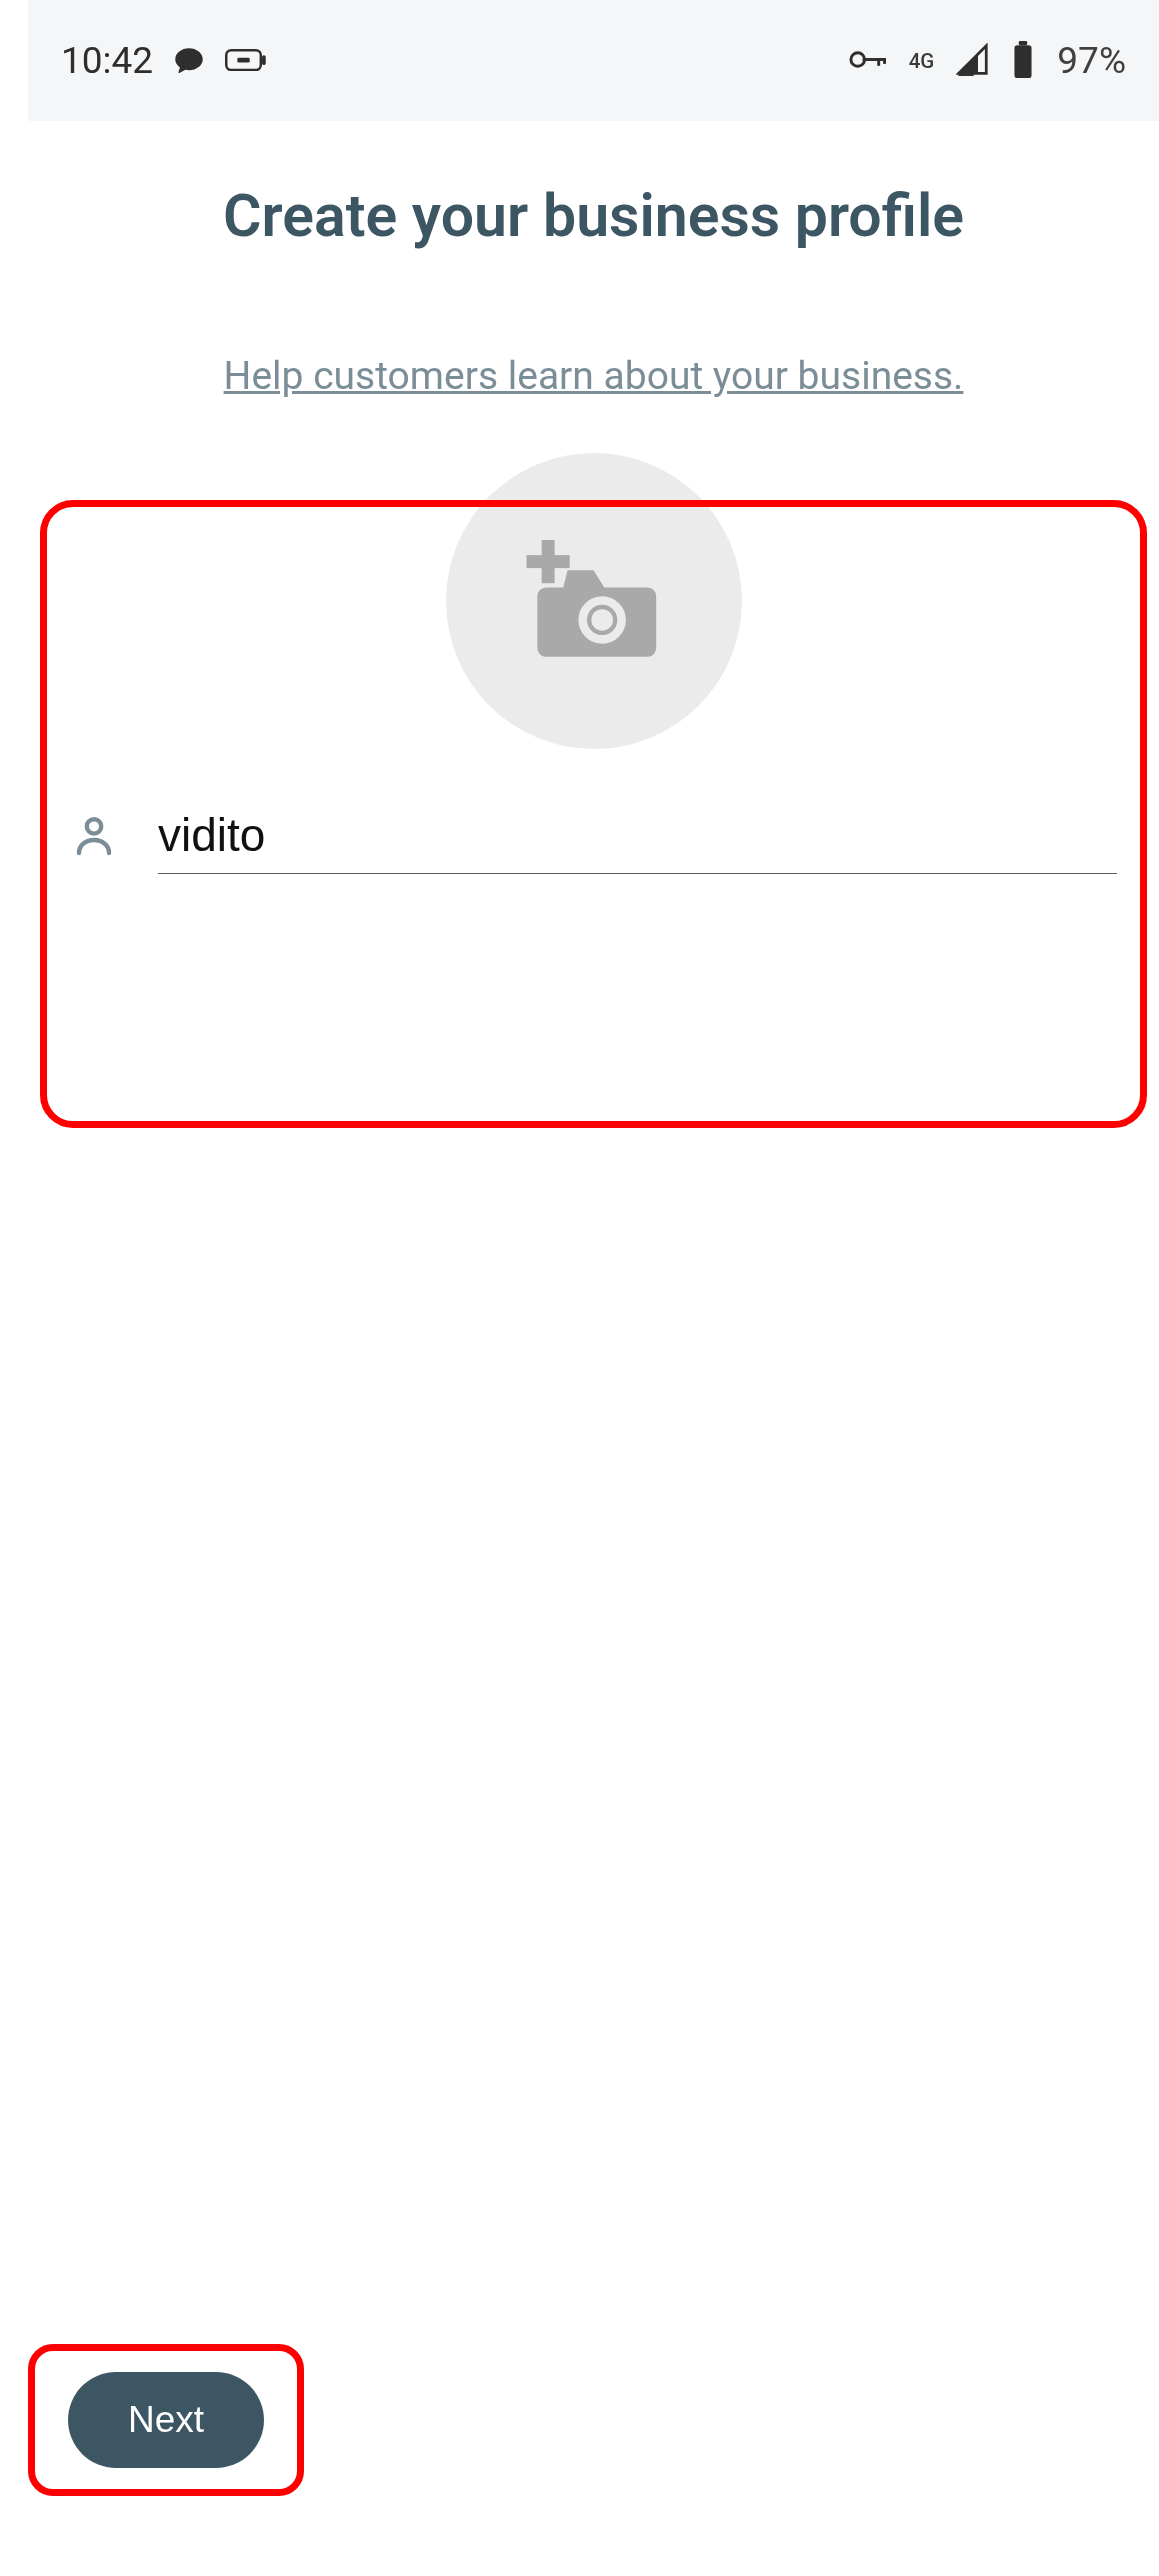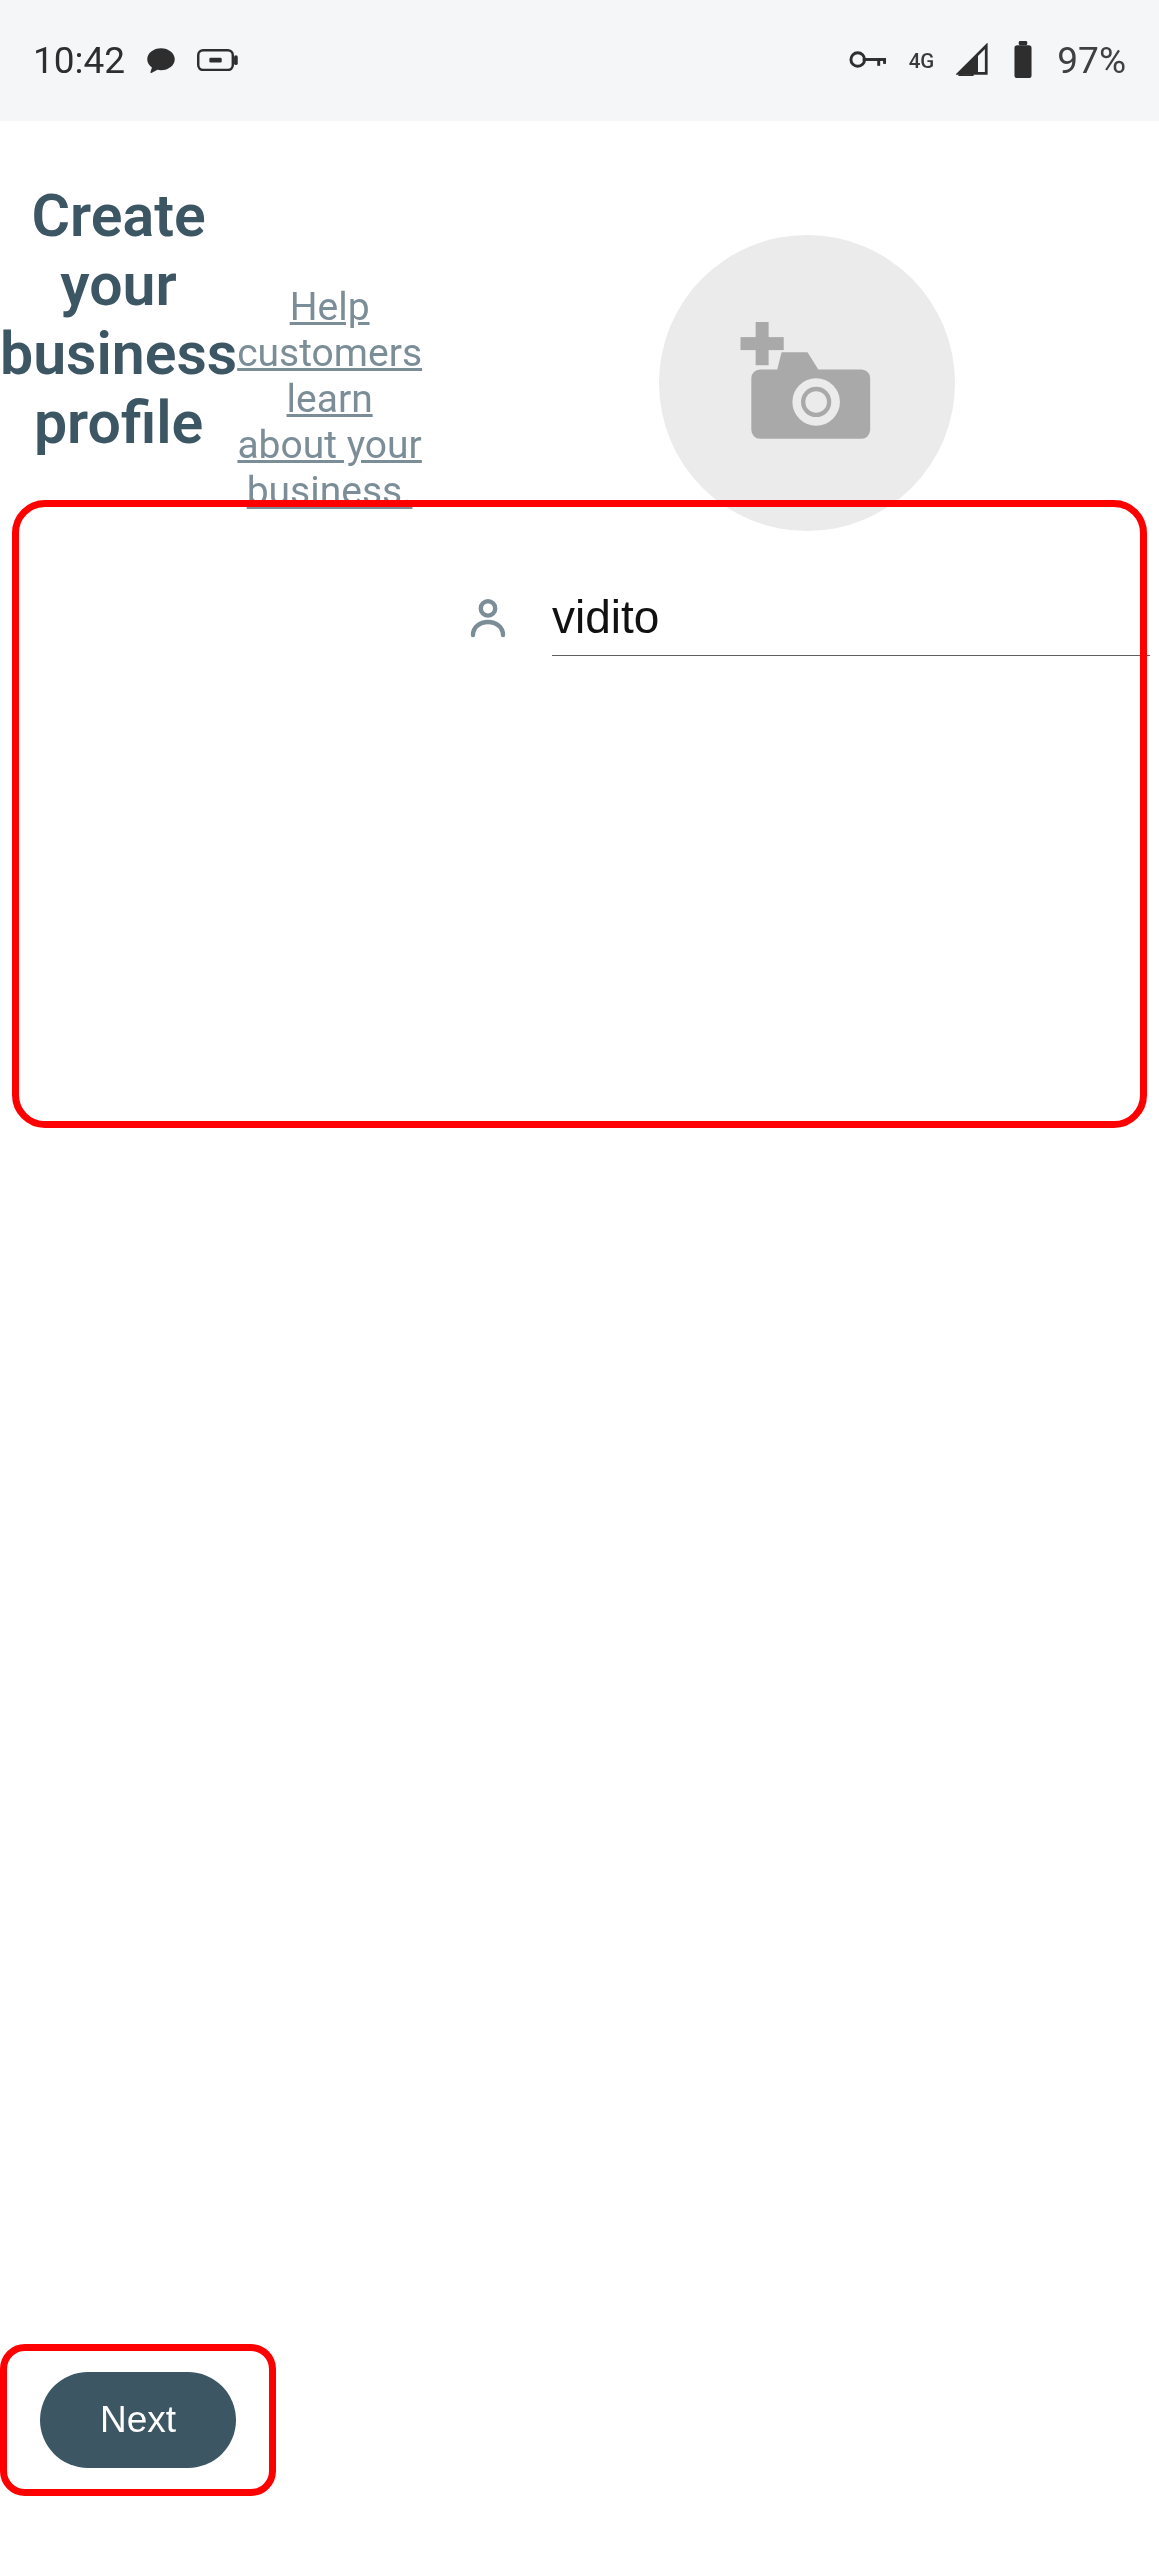--- a/index.html
+++ b/index.html
@@ -14,20 +14,21 @@
     height: 2576px;
     position: relative;
     overflow: hidden;
   }
   .device {
     width: 1159px;
     height: 2576px;
     background: #ffffff;
     display: flex;
     flex-direction: column;
+    padding-left: 28px;
   }
   .status-bar {
     background: #f5f6f7;
     height: 121px;
     display: flex;
     align-items: center;
     justify-content: space-between;
     padding: 0 33px;
   }
   .status-left {
@@ -78,20 +79,21 @@
   .battery-pct {
     font-size: 37px;
     color: #404040;
   }
 
   .content {
     flex: 1 1 auto;
     position: relative;
     padding-top: 60px;
     display: flex;
+    flex-direction: column;
   }
   .page-title {
     font-size: 59px;
     font-weight: 600;
     color: #3d5664;
     text-align: center;
   }
   .page-subtitle {
     margin-top: 103px;
     font-size: 39px;

